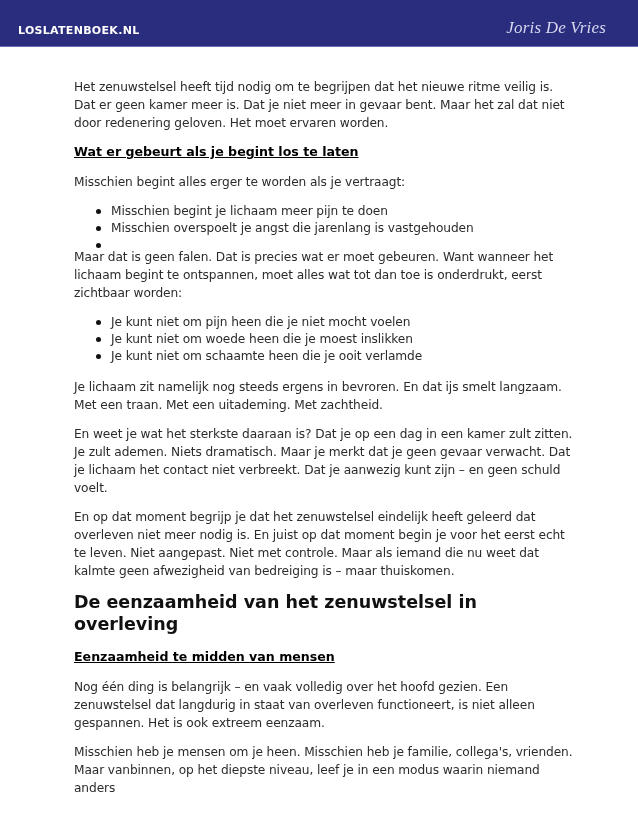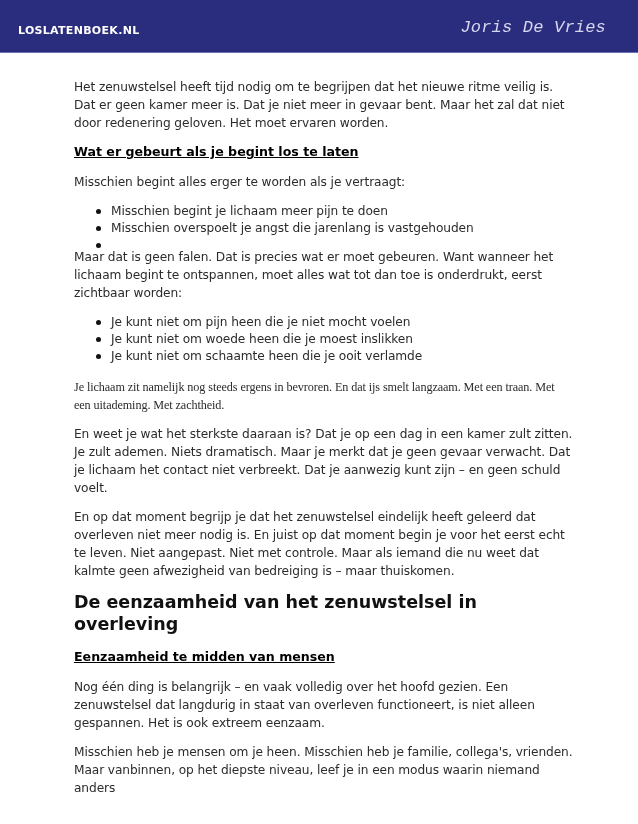--- a/index.html
+++ b/index.html
@@ -11,40 +11,40 @@
     }
     body {
       font-family: "DejaVu Sans", sans-serif;
       color: #2b2b2b;
       position: relative;
     }
     .header {
       position: absolute;
       left: 0; top: 0;
       width: 638px;
-      height: 53px;
+      height: 47px;
       background: #2a2c7d;
       border-bottom: 1px solid #6b6fb8;
     }
     .logo {
       position: absolute;
       left: 18px;
       top: 24px;
       font-family: "DejaVu Sans", sans-serif;
       font-weight: bold;
       font-size: 11px;
       letter-spacing: 0.3px;
       color: #ffffff;
       line-height: 14px;
     }
     .author {
       position: absolute;
       right: 32px;
       top: 17px;
-      font-family: Liberation Mono, monospace;
+      font-family: Liberation Serif, serif;
       font-style: italic;
       font-size: 17px;
       color: #d6d7ee;
       line-height: 22px;
       letter-spacing: 0.2px;
     }
     .content {
       position: absolute;
       left: 74px;
       top: 78px;
@@ -120,21 +120,21 @@
   </ul>
 
   <p style="margin-bottom:12px;">Maar dat is geen falen. Dat is precies wat er moet gebeuren. Want wanneer het lichaam begint te ontspannen, moet alles wat tot dan toe is onderdrukt, eerst zichtbaar worden:</p>
 
   <ul>
     <li><span class="bullet"></span><span>Je kunt niet om pijn heen die je niet mocht voelen</span></li>
     <li><span class="bullet"></span><span>Je kunt niet om woede heen die je moest inslikken</span></li>
     <li><span class="bullet"></span><span>Je kunt niet om schaamte heen die je ooit verlamde</span></li>
   </ul>
 
-  <p style="margin-top:13px;font-family:Liberation Serif, serif;">Je lichaam zit namelijk nog steeds ergens in bevroren. En dat ijs smelt langzaam. Met een traan. Met een uitademing. Met zachtheid.</p>
+  <p style="margin-top:13px;">Je lichaam zit namelijk nog steeds ergens in bevroren. En dat ijs smelt langzaam. Met een traan. Met een uitademing. Met zachtheid.</p>
 
   <p>En weet je wat het sterkste daaraan is? Dat je op een dag in een kamer zult zitten. Je zult ademen. Niets dramatisch. Maar je merkt dat je geen gevaar verwacht. Dat je lichaam het contact niet verbreekt. Dat je aanwezig kunt zijn  –  en geen schuld voelt.</p>
 
   <p>En op dat moment begrijp je dat het zenuwstelsel eindelijk heeft geleerd dat overleven niet meer nodig is. En juist op dat moment begin je voor het eerst echt te leven. Niet aangepast. Niet met controle. Maar als iemand die nu weet dat kalmte geen afwezigheid van bedreiging is  –  maar thuiskomen.</p>
 
   <h2>De eenzaamheid van het zenuwstelsel in overleving</h2>
 
   <h3>Eenzaamheid te midden van mensen</h3>
 
   <p>Nog één ding is belangrijk  –  en vaak volledig over het hoofd gezien. Een zenuwstelsel dat langdurig in staat van overleven functioneert, is niet alleen gespannen. Het is ook extreem eenzaam.</p>

